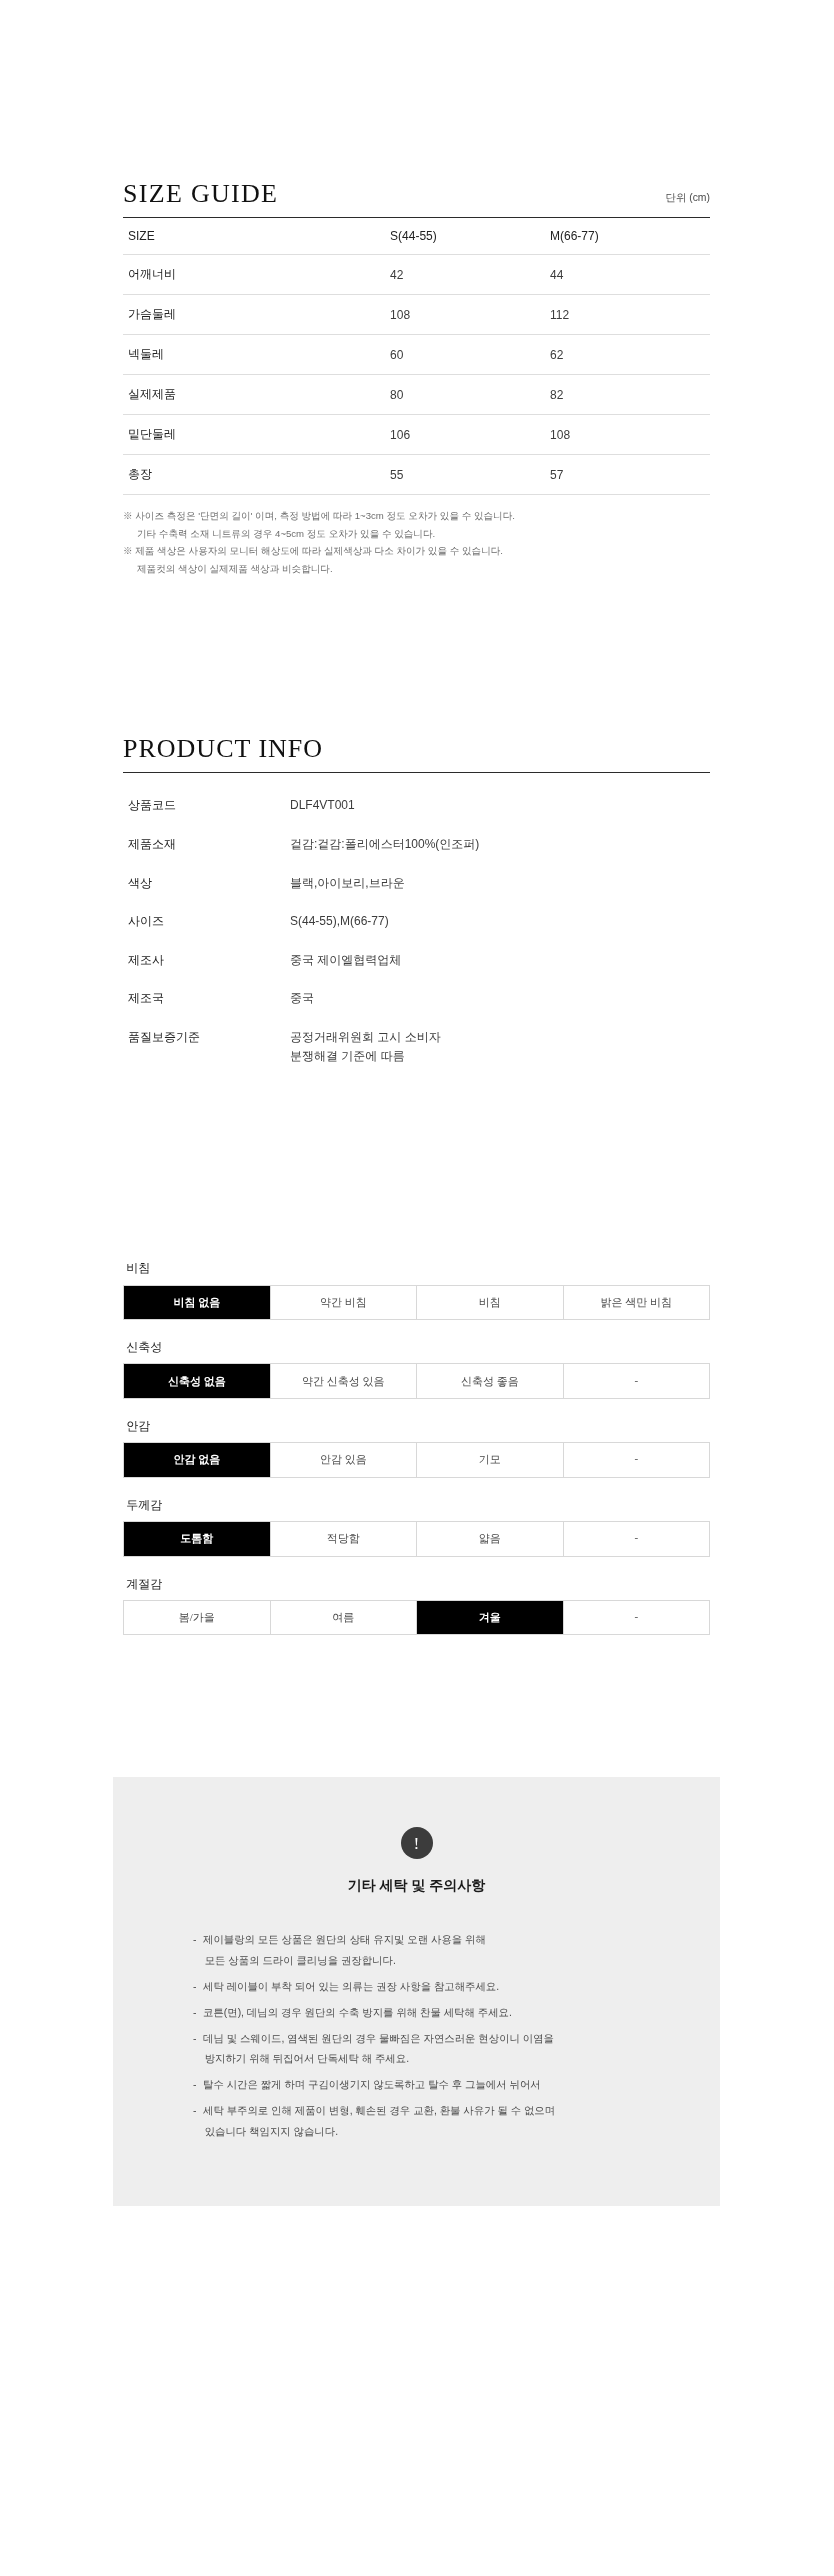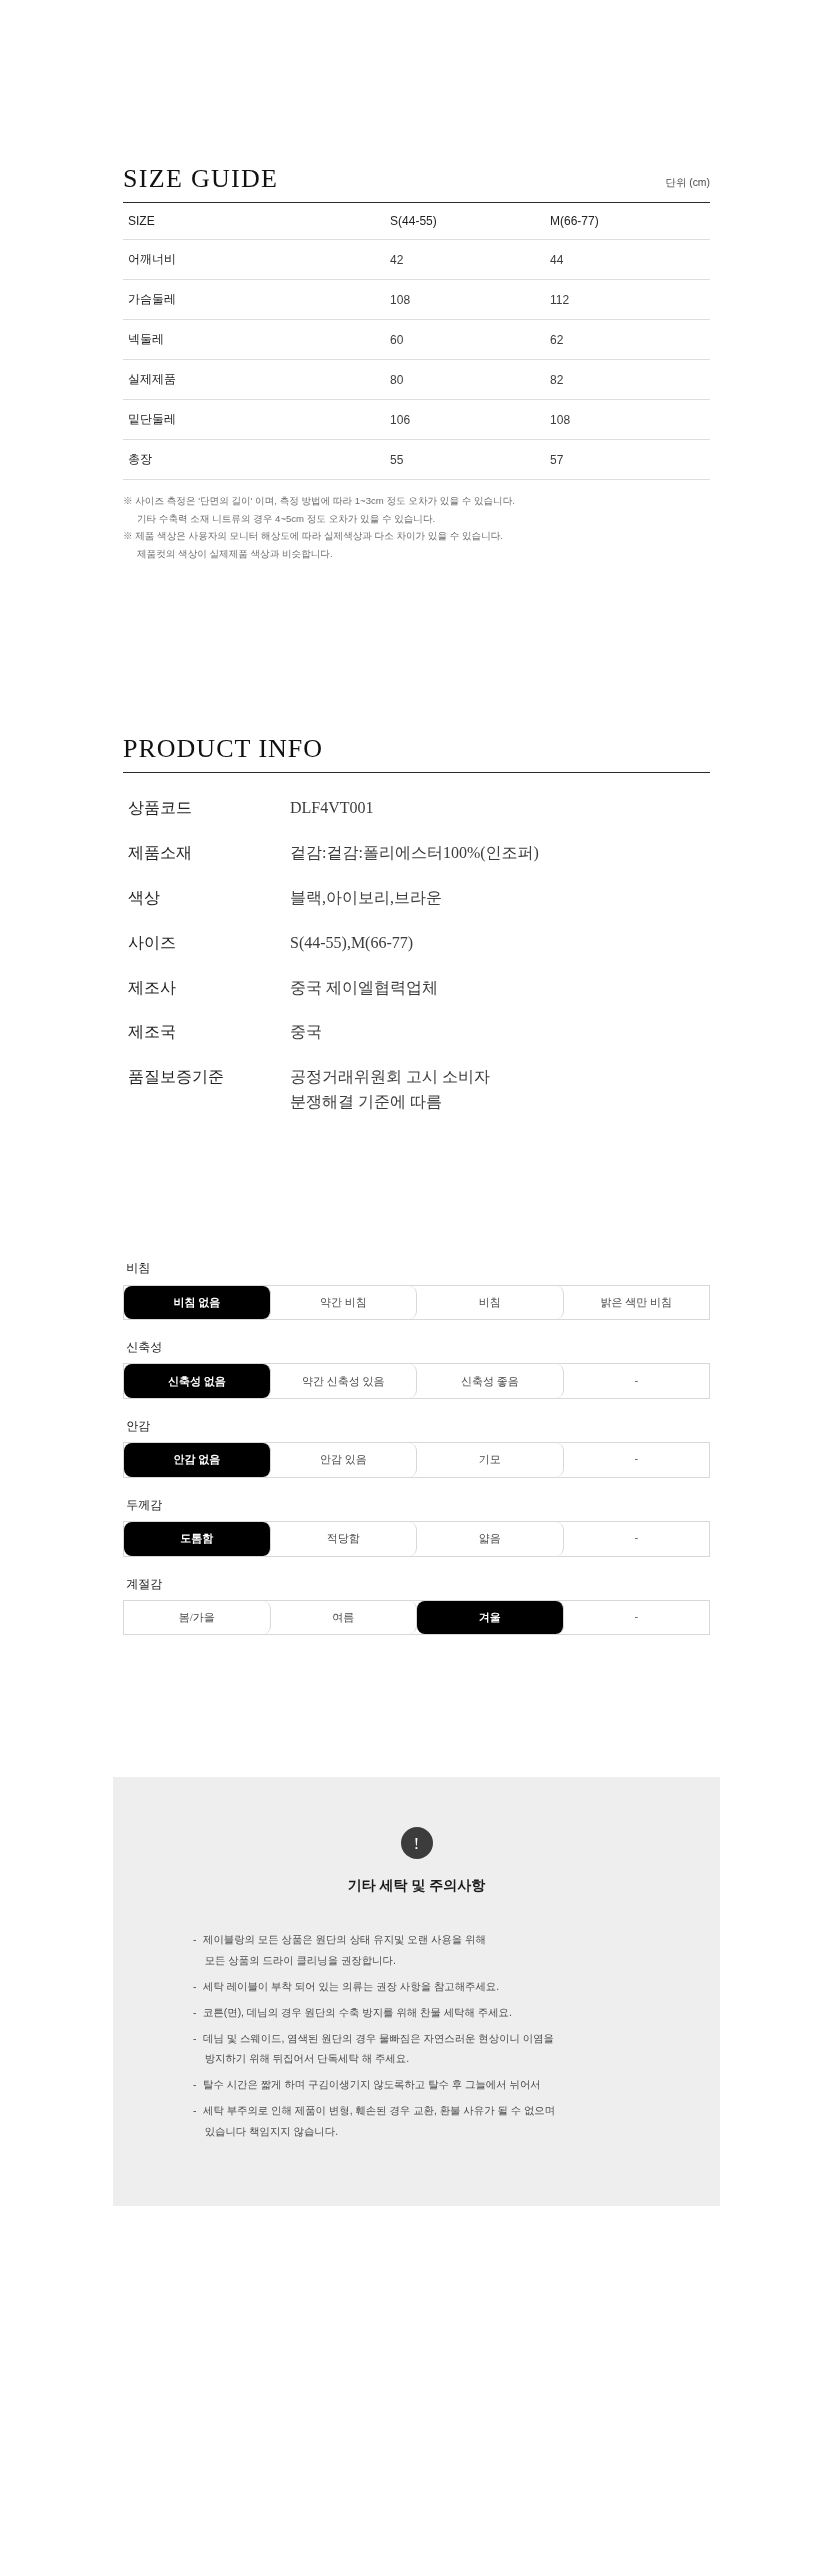--- a/index.html
+++ b/index.html
@@ -13,21 +13,21 @@
     min-height: 2576px;
     position: relative;
     background: #ffffff;
     margin: 0 auto;
   }
 
   
   .size-guide-section {
     position: absolute;
     left: 123px;
-    top: 164px;
+    top: 179px;
     width: 587px;
   }
   .sg-head {
     display: flex;
     align-items: flex-end;
     justify-content: space-between;
     padding-bottom: 8.3px;
   }
   .sg-title {
     font-family: "Liberation Serif", serif;
@@ -91,26 +91,25 @@
     color: #111;
     padding-bottom: 8.3px;
   }
   .pi-rule { height: 0.8px; background: #2b2b2b; width: 100%; }
   table.pi-table {
     width: 100%;
     border-collapse: collapse;
     margin-top: 13.3px;
   }
   table.pi-table td {
-    font-size: 16px;
+    font-size: 12px;
     color: #3c3c3c;
     padding: 10px 0;
     vertical-align: top;
     line-height: 1.55;
-    font-family: Liberation Serif, serif;
   }
   table.pi-table td.label {
     width: 167px;
     padding-left: 5px;
     color: #222;
   }
 
   
   .spec-section {
     position: absolute;
@@ -132,21 +131,20 @@
     border: 0.8px solid #d8d8d8;
   }
   .spec-cell {
     flex: 1 1 0;
     text-align: center;
     font-size: 11px;
     color: #4a4a4a;
     padding: 9.2px 1.7px;
     border-right: 0.8px solid #d8d8d8;
     background: #ffffff;
-    border-radius: 8px;
   }
   .spec-cell:last-child { border-right: none; }
   .spec-cell.active {
     background: #000000;
     color: #ffffff;
     font-weight: bold;
   }
 
   
   .notice-section {

